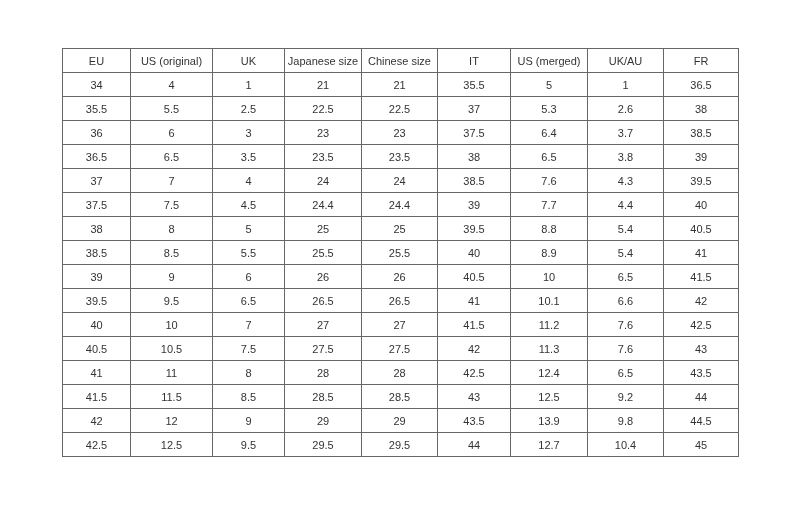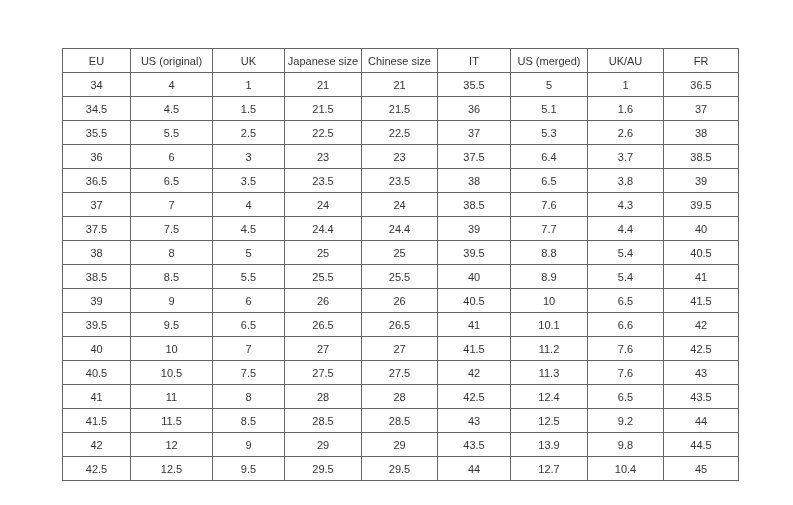--- a/index.html
+++ b/index.html
@@ -75,31 +75,20 @@
           <td>4</td>
           <td>1</td>
           <td>21</td>
           <td>21</td>
           <td>35.5</td>
           <td>5</td>
           <td>1</td>
           <td>36.5</td>
         </tr>
         <tr>
-          <td>34.5</td>
-          <td>4.5</td>
-          <td>1.5</td>
-          <td>21.5</td>
-          <td>21.5</td>
-          <td>36</td>
-          <td>5.1</td>
-          <td>1.6</td>
-          <td>37</td>
-        </tr>
-        <tr>
           <td>35.5</td>
           <td>5.5</td>
           <td>2.5</td>
           <td>22.5</td>
           <td>22.5</td>
           <td>37</td>
           <td>5.3</td>
           <td>2.6</td>
           <td>38</td>
         </tr>

